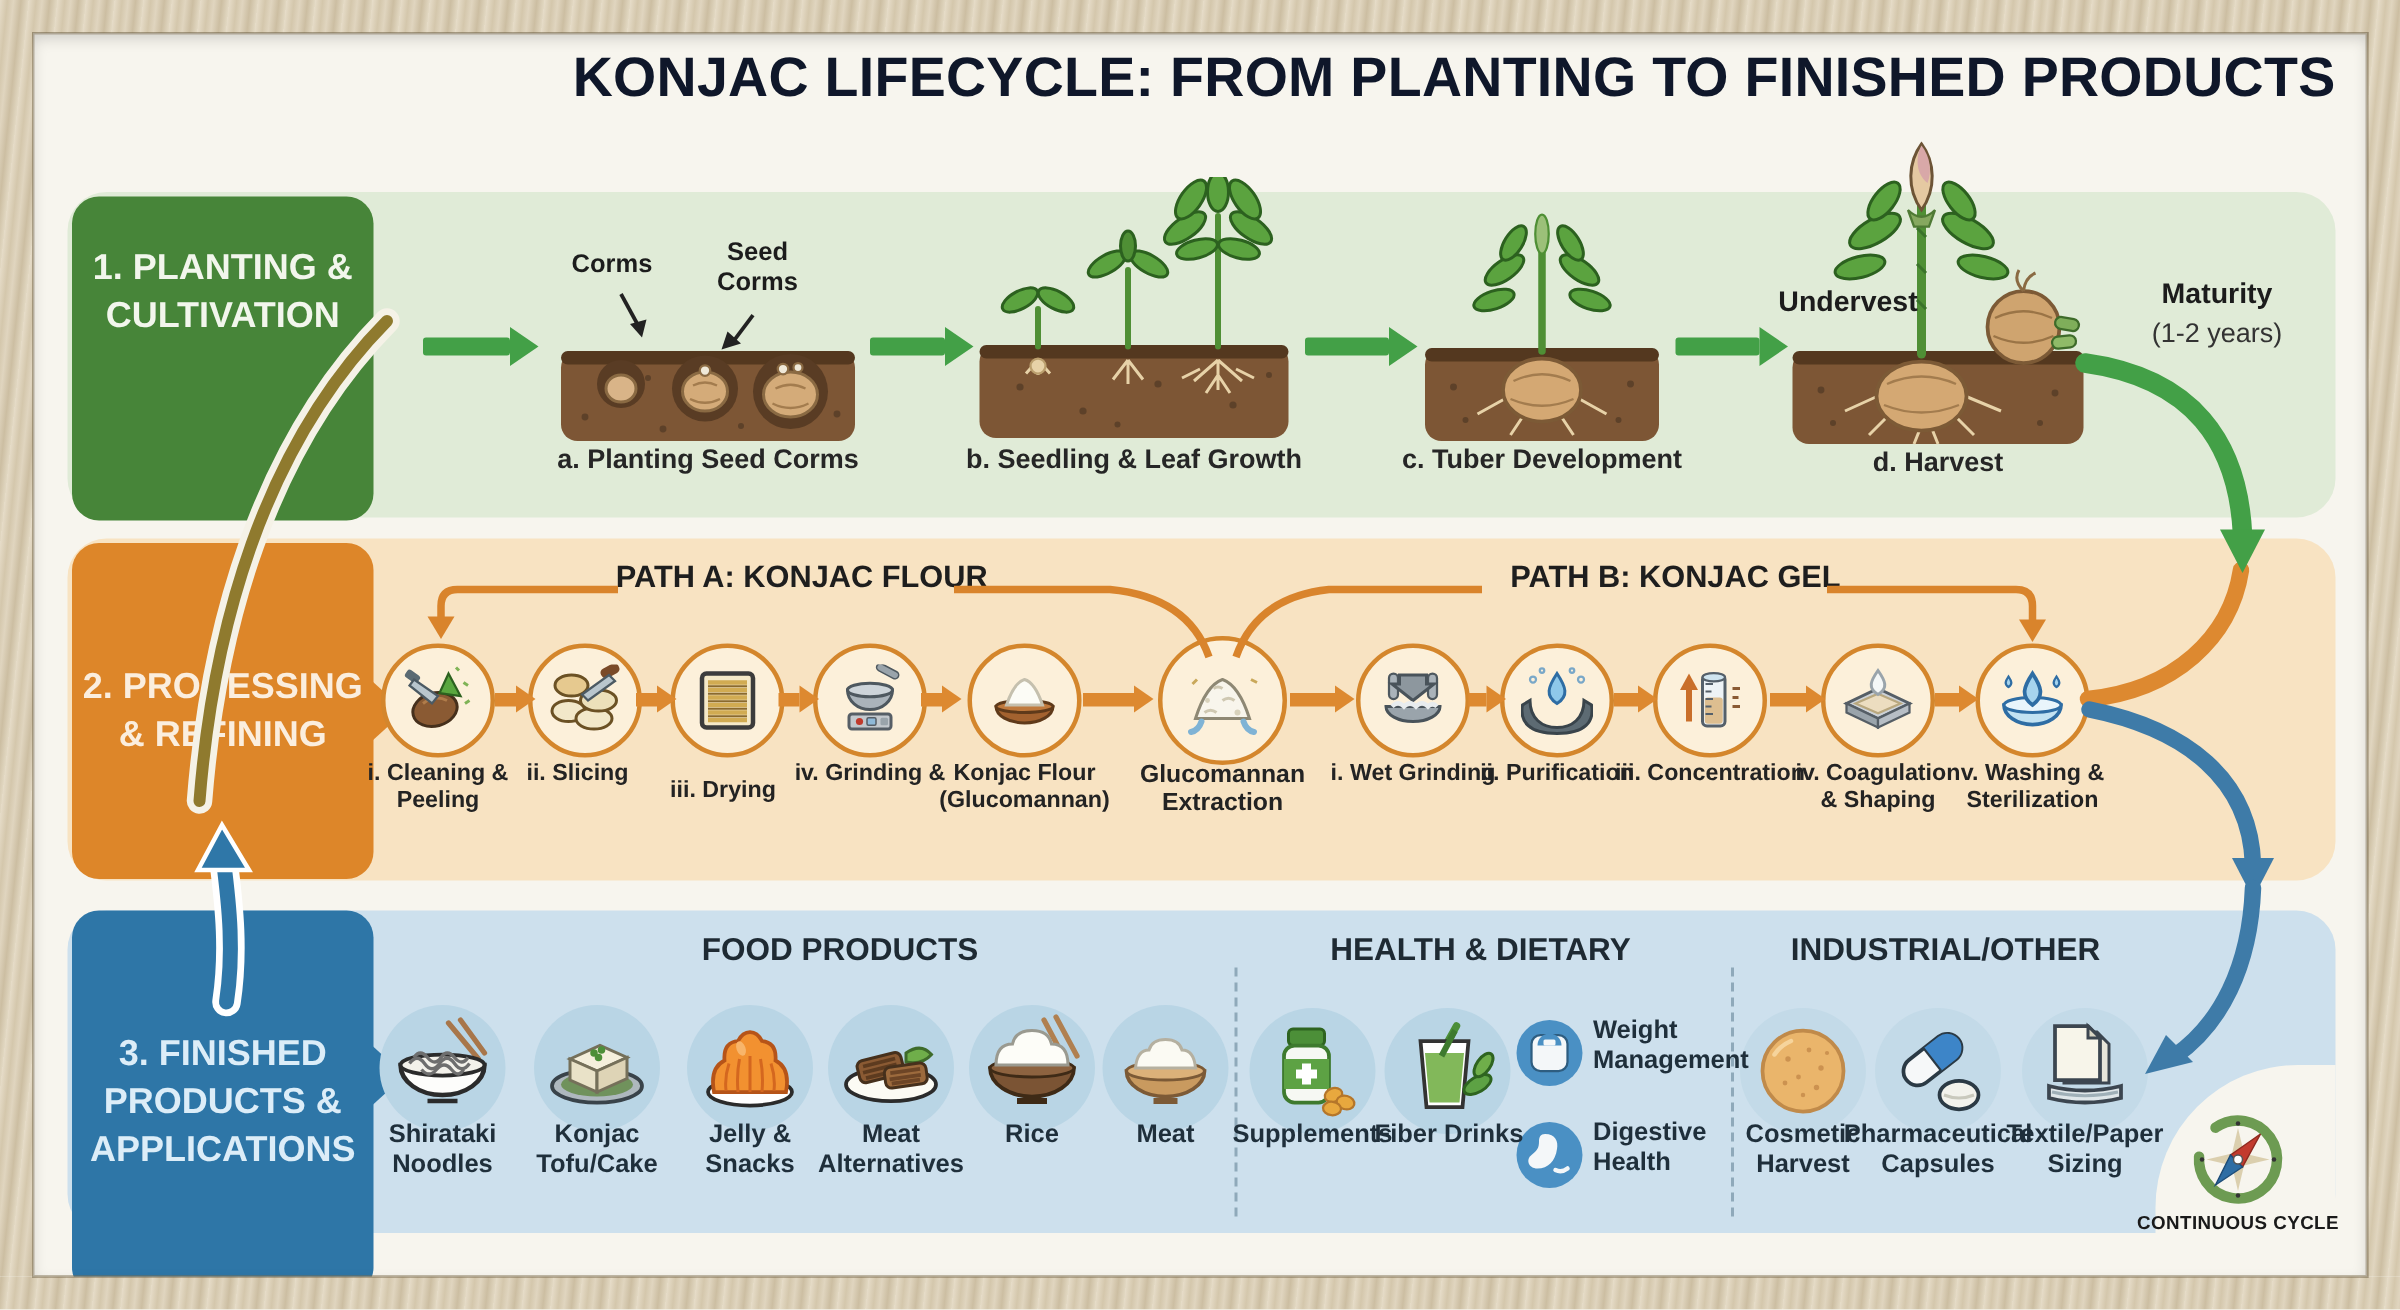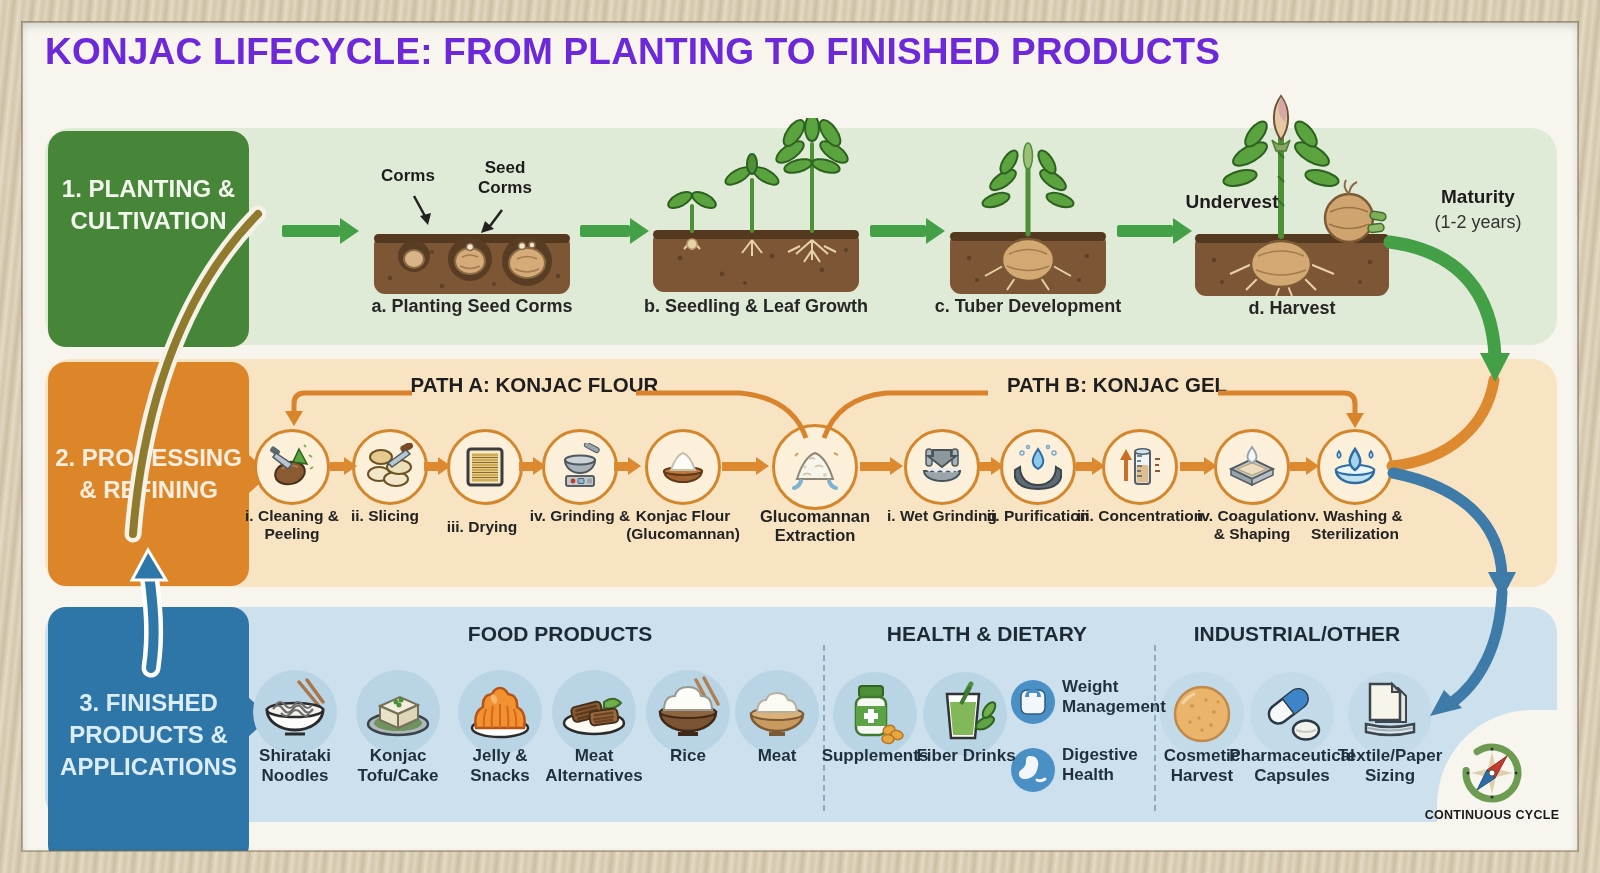--- a/index.html
+++ b/index.html
@@ -5,30 +5,30 @@
   html,body{margin:0;padding:0;width:1600px;height:873px;overflow:hidden;
     font-family:"Liberation Sans","DejaVu Sans",sans-serif;background:#f6f4ec;}
   .canvas{position:relative;width:1600px;height:873px;background:#f7f5ee;}
   .abs{position:absolute;}
   .pre{white-space:pre-line;}
   
   .frame{position:absolute;inset:0;border:22px solid #d8ccb6;
     border-image:repeating-linear-gradient(96deg,#e6dcc8 0px,#d4c7ac 5px,#e0d5bf 9px,#ccbea2 14px,#e2d8c2 19px) 22;
     pointer-events:none;z-index:40;}
   .frame::after{content:"";position:absolute;inset:-1px;box-shadow:inset 0 0 0 2px rgba(125,108,78,.45), inset 0 4px 10px rgba(0,0,0,.18);}
-  .title{position:absolute;left:45px;top:31px;width:1512px;text-align:left;
-    font-weight:bold;font-size:37px;color:#6d28d9;letter-spacing:.2px;z-index:4;}
+  .title{position:absolute;left:45px;top:31px;width:1512px;text-align:right;
+    font-weight:bold;font-size:37px;color:#0f172a;letter-spacing:.2px;z-index:4;}
   .band{position:absolute;left:45px;width:1512px;border-radius:26px;z-index:1;}
   .band1{top:128px;height:217px;background:#e0ebd7;}
   .band2{top:359px;height:228px;background:#f8e3c2;}
   .band3{top:607px;height:215px;background:#cde0ed;}
   .sidebox{position:absolute;left:48px;width:201px;border-radius:18px;z-index:3;
     display:flex;justify-content:center;text-align:center;font-weight:bold;
     font-size:24px;line-height:1.33;white-space:pre-line;color:#f2f6ec;}
-  .sidebox1{top:131px;height:216px;background:#478539;align-items:flex-start;padding-top:42px;box-sizing:border-box;}
+  .sidebox1{top:131px;height:216px;background:#478539;align-items:flex-start;padding-top:32px;box-sizing:border-box;}
   .sidebox2{top:362px;height:224px;background:#dd8629;align-items:center;color:#fbeede;}
   .sidebox3{top:607px;height:256px;background:#2e76a7;align-items:center;color:#dcedf8;}
   .notch::after{content:"";position:absolute;right:-21px;top:var(--ntop);
     border-left:22px solid var(--nc);border-top:20px solid transparent;border-bottom:20px solid transparent;}
   .caption{position:absolute;font-weight:bold;font-size:18px;color:#262626;text-align:center;z-index:4;}
   .ann{position:absolute;font-weight:bold;font-size:17px;color:#1c1c1c;text-align:center;line-height:1.15;z-index:4;}
   .garrow{position:absolute;height:12px;background:#43a047;top:225px;z-index:4;border-radius:2px;}
   .garrow::after{content:"";position:absolute;right:-19px;top:-7px;
     border-left:19px solid #43a047;border-top:13px solid transparent;border-bottom:13px solid transparent;}
   .oarrow{position:absolute;height:9px;background:#dd8930;top:462px;z-index:4;}

